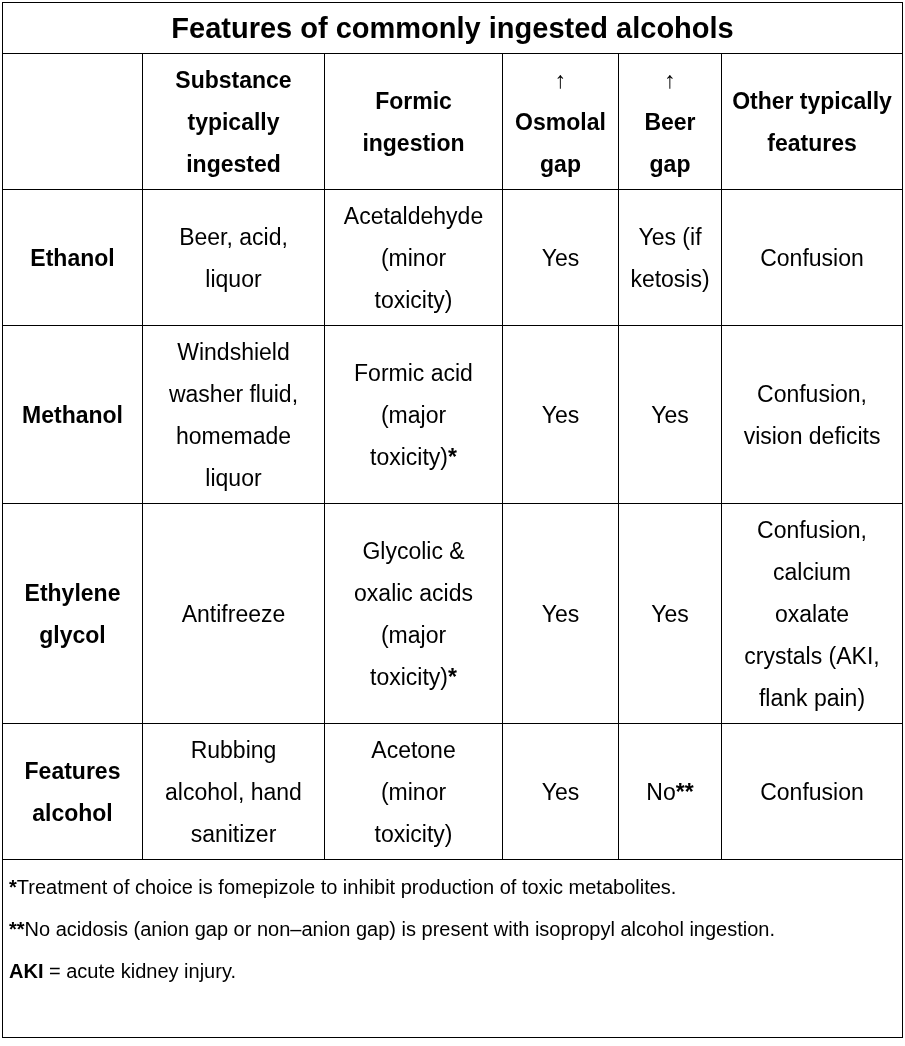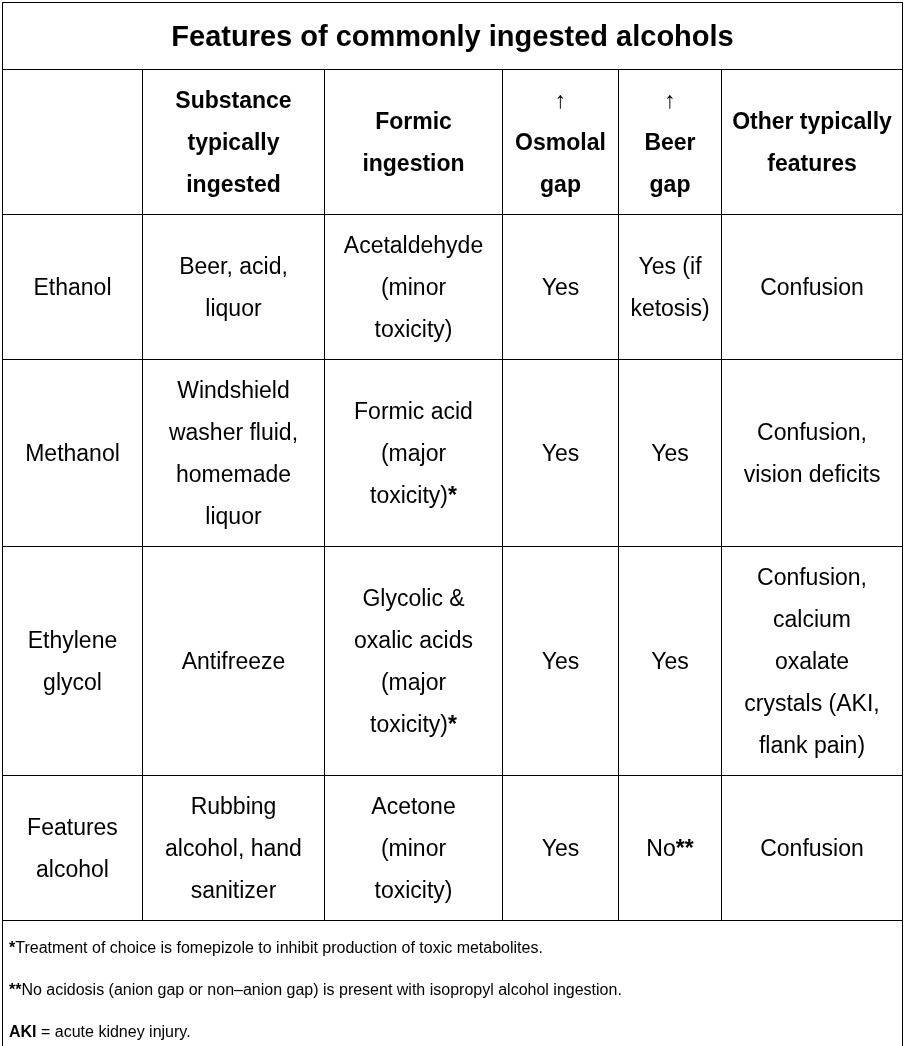--- a/index.html
+++ b/index.html
@@ -1,23 +1,23 @@
 <!DOCTYPE html>
 <html><head>
 <meta charset="utf-8">
 <style>
   html, body { margin: 0; padding: 0; background: #ffffff; }
   body { width: 905px; height: 1046px; font-family: "Liberation Sans", sans-serif; color: #000; }
   .wrap { position: absolute; left: 2px; top: 2px; width: 900px; }
   table { border-collapse: collapse; width: 900px; table-layout: fixed; }
-  td, th { border: 1.5px solid #000; text-align: center; vertical-align: middle; font-size: 23px; line-height: 42px; padding: 9px 2px; }
+  td, th { border: 1.5px solid #000; text-align: center; vertical-align: middle; font-size: 23px; line-height: 42px; padding: 1px 2px; }
   .title { font-weight: bold; font-size: 29px; height: 48px; line-height: 48px; }
   th { font-weight: bold; }
-  .rowhead { font-weight: normal; }
-  .foot { text-align: left; vertical-align: top; font-size: 16px; line-height: 42px; padding: 6px 6px 6px 6px; }
+  .rowhead { font-weight: bold; }
+  .foot { text-align: left; vertical-align: top; font-size: 20px; line-height: 42px; padding: 6px 6px 6px 6px; }
   .foot p { margin: 0; }
   .b { font-weight: bold; }
 </style>
 </head>
 <body>
 
 <div class="wrap">
 <table>
   <colgroup>
     <col style="width:140px">

